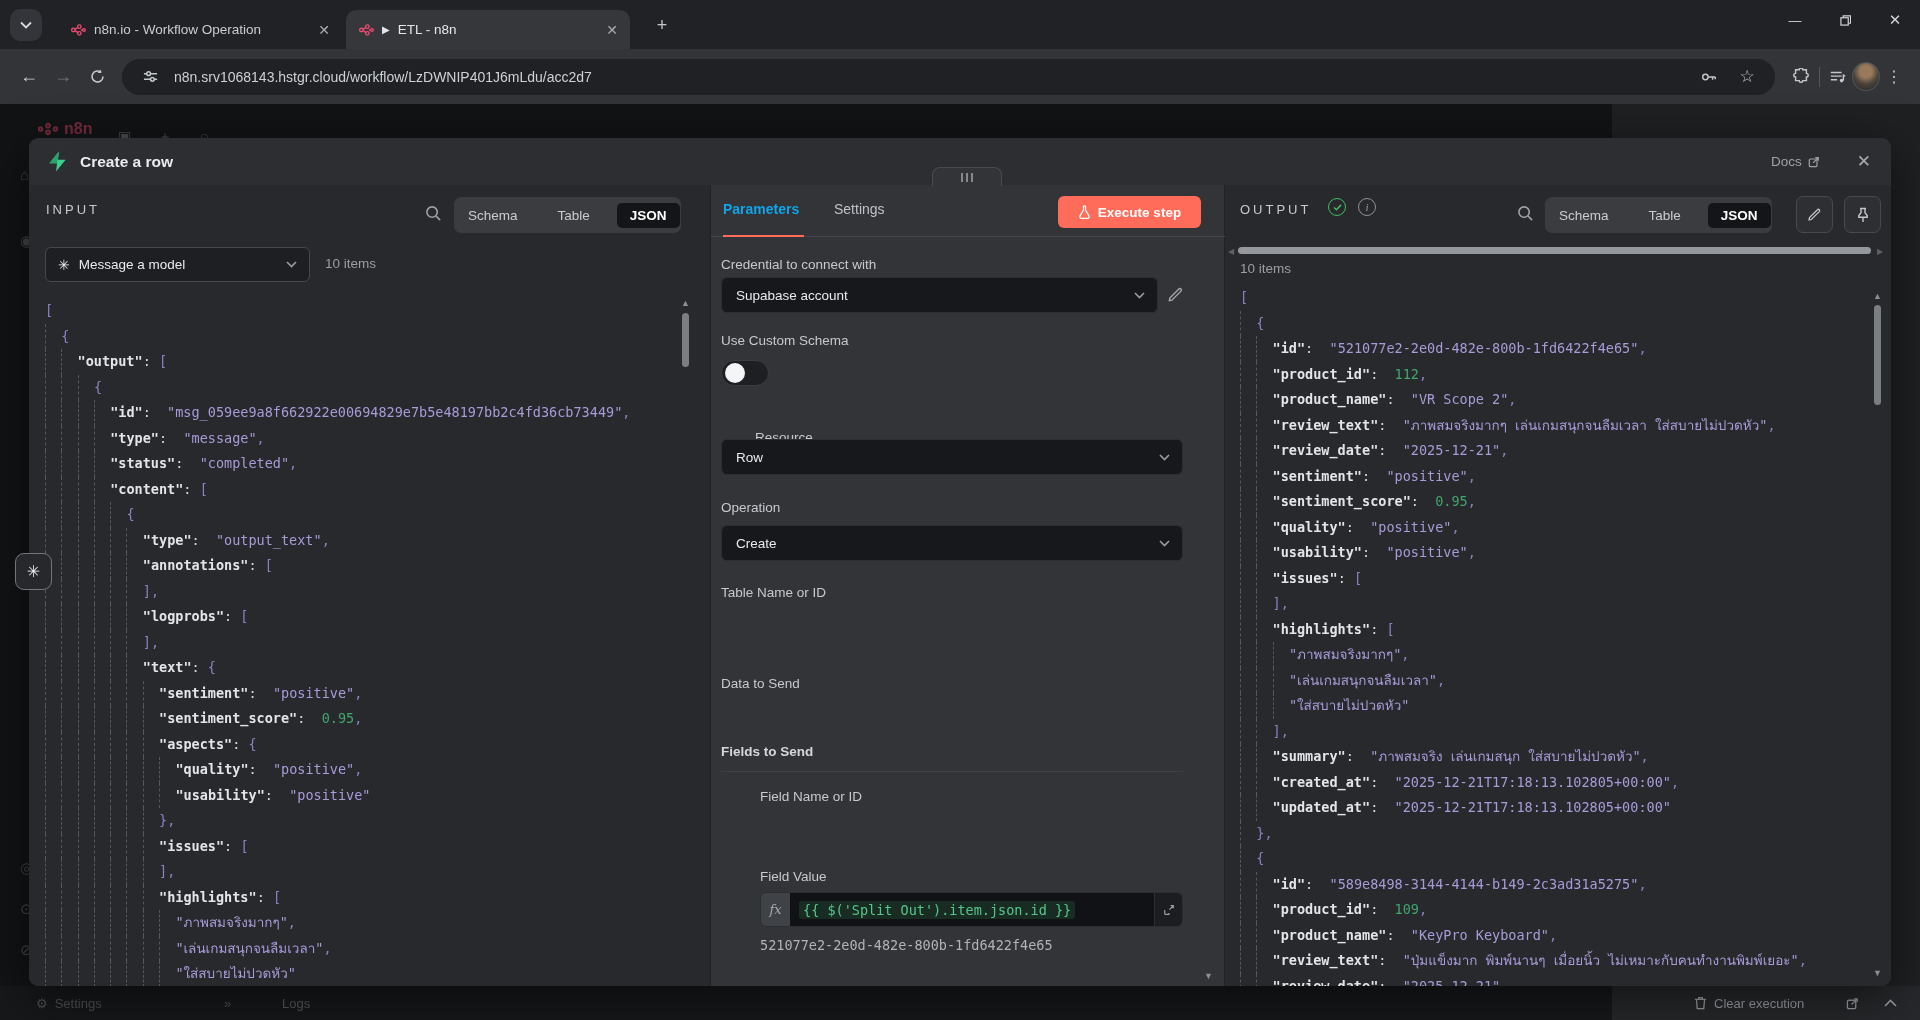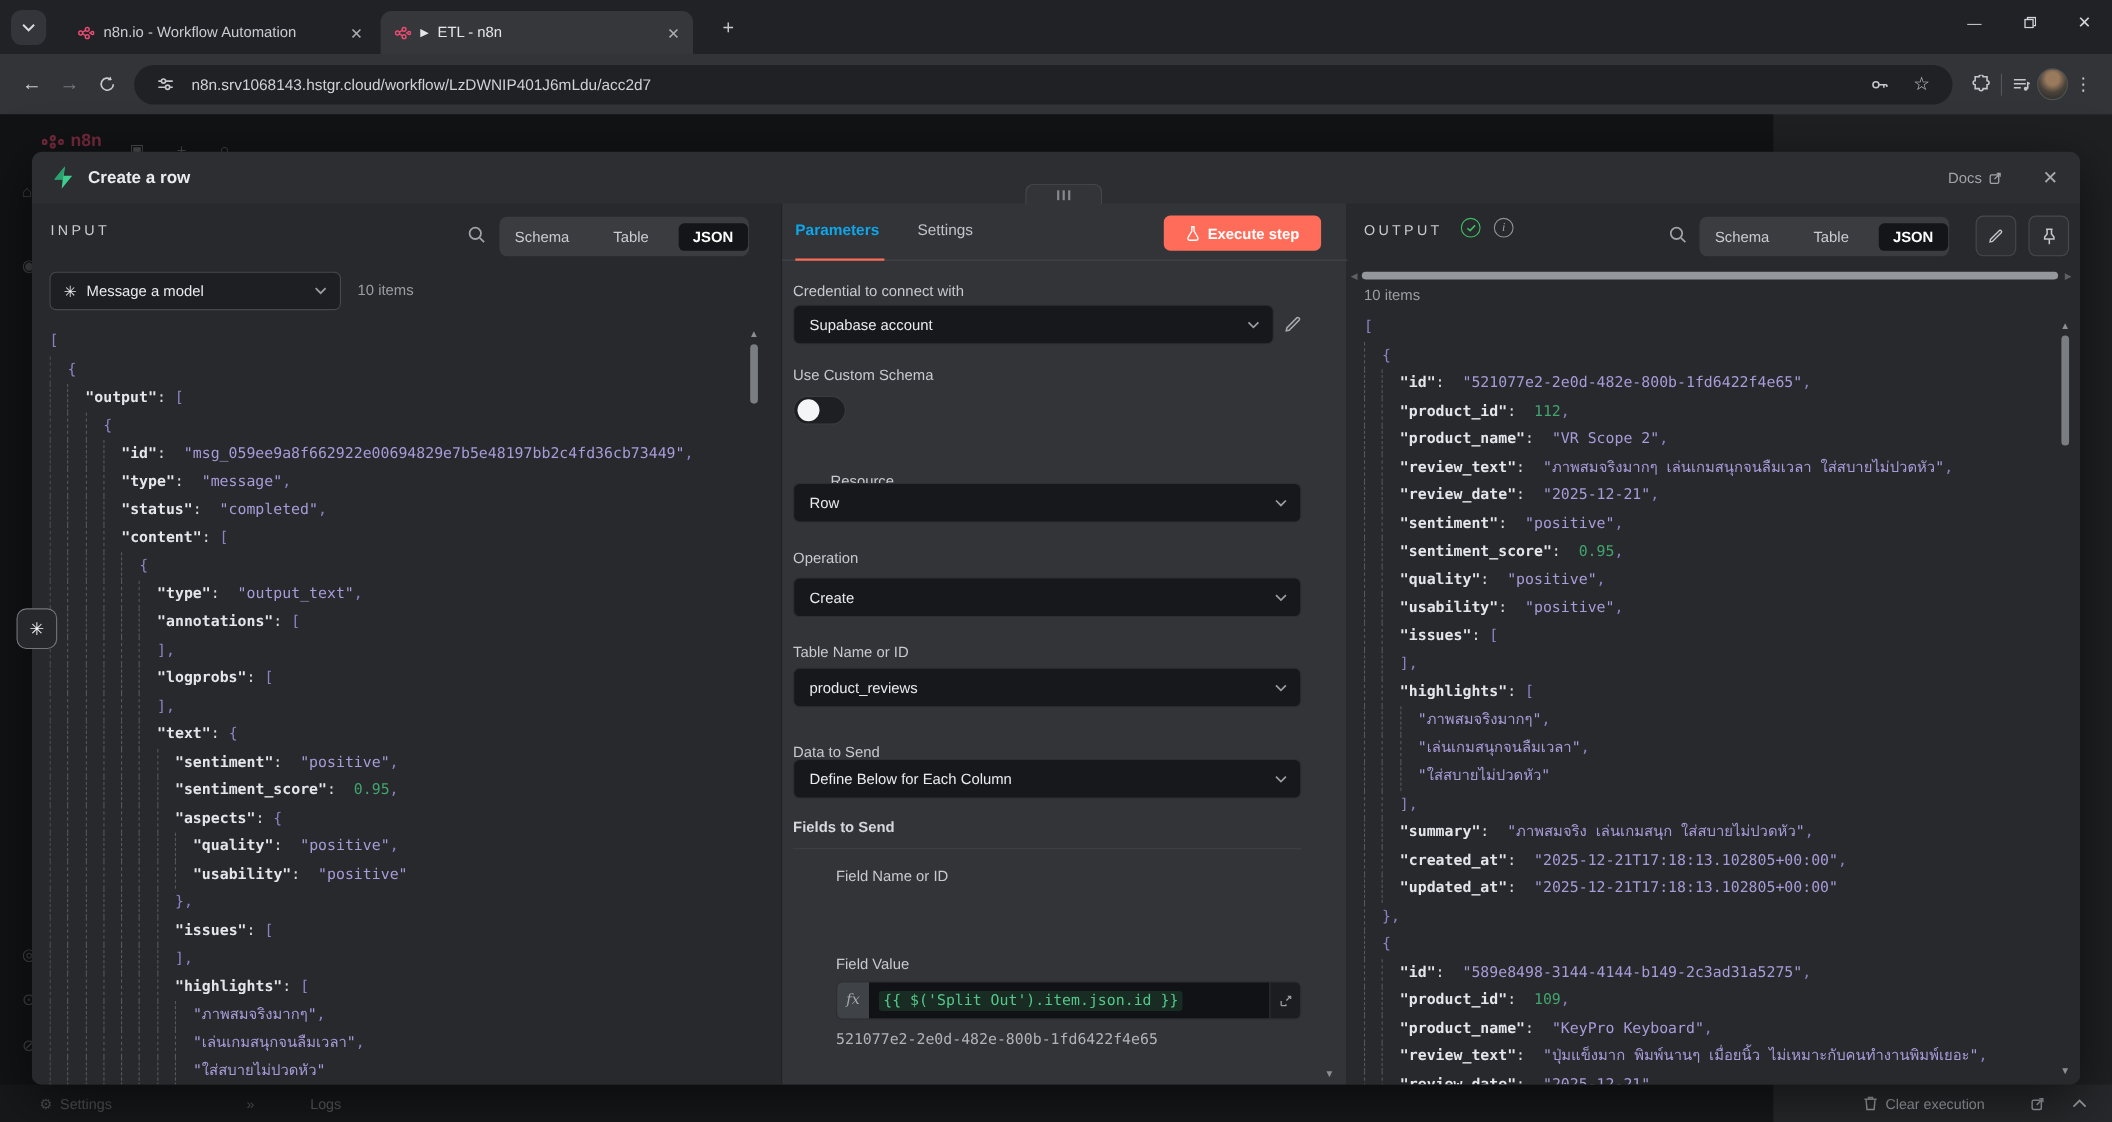--- a/index.html
+++ b/index.html
@@ -114,21 +114,21 @@
     <div class="tab inactive">
       <svg width="16" height="16" viewBox="0 0 24 24">
           <g stroke="#ea4b71" stroke-width="2" fill="none">
             <circle cx="5" cy="12" r="2.6"></circle>
             <circle cx="14" cy="7" r="2.6"></circle>
             <circle cx="14" cy="17" r="2.6"></circle>
             <circle cx="21" cy="12" r="2"></circle>
             <path d="M7.4 11 12 8M7.4 13 12 16M16.5 12h2.5"></path>
           </g>
         </svg>
-      <span class="title">n8n.io - Workflow Automation</span>
+      <span class="title">n8n.io - Workflow Operation</span>
       <span class="x">✕</span>
     </div>
     <div class="tab active">
       <svg width="16" height="16" viewBox="0 0 24 24">
           <g stroke="#ea4b71" stroke-width="2" fill="none">
             <circle cx="5" cy="12" r="2.6"></circle>
             <circle cx="14" cy="7" r="2.6"></circle>
             <circle cx="14" cy="17" r="2.6"></circle>
             <circle cx="21" cy="12" r="2"></circle>
             <path d="M7.4 11 12 8M7.4 13 12 16M16.5 12h2.5"></path>
@@ -386,38 +386,22 @@
           <div class="sel" style="top:288px;">
             <span>Create</span>
             <span class="chev">
                 <svg width="11" height="7" viewBox="0 0 11 7">
                   <polyline points="1,1 5.5,5.5 10,1" fill="none" stroke="#9a9da2" stroke-width="1.6"></polyline>
                 </svg>
               </span>
           </div>
 
           <span class="lbl" style="top:348px;">Table Name or ID</span>
-          <div class="sel" style="top:370px;">
-            <span>product_reviews</span>
-            <span class="chev">
-                <svg width="11" height="7" viewBox="0 0 11 7">
-                  <polyline points="1,1 5.5,5.5 10,1" fill="none" stroke="#9a9da2" stroke-width="1.6"></polyline>
-                </svg>
-              </span>
-          </div>
 
           <span class="lbl" style="top:439px;">Data to Send</span>
-          <div class="sel" style="top:453px;">
-            <span>Define Below for Each Column</span>
-            <span class="chev">
-                <svg width="11" height="7" viewBox="0 0 11 7">
-                  <polyline points="1,1 5.5,5.5 10,1" fill="none" stroke="#9a9da2" stroke-width="1.6"></polyline>
-                </svg>
-              </span>
-          </div>
 
           <span class="lbl" style="top:507px; font-weight:700; color:#d4d7db;">Fields to Send</span>
           <div class="sect-div" style="top:534px;"></div>
 
           <span class="lbl" style="left:49px; top:552px;">Field Name or ID</span>
 
           <span class="lbl" style="left:49px; top:632px;">Field Value</span>
           <div class="fxrow" style="top:655px;">
             <span class="fxtag">fx</span>
             <span class="fxbody">

